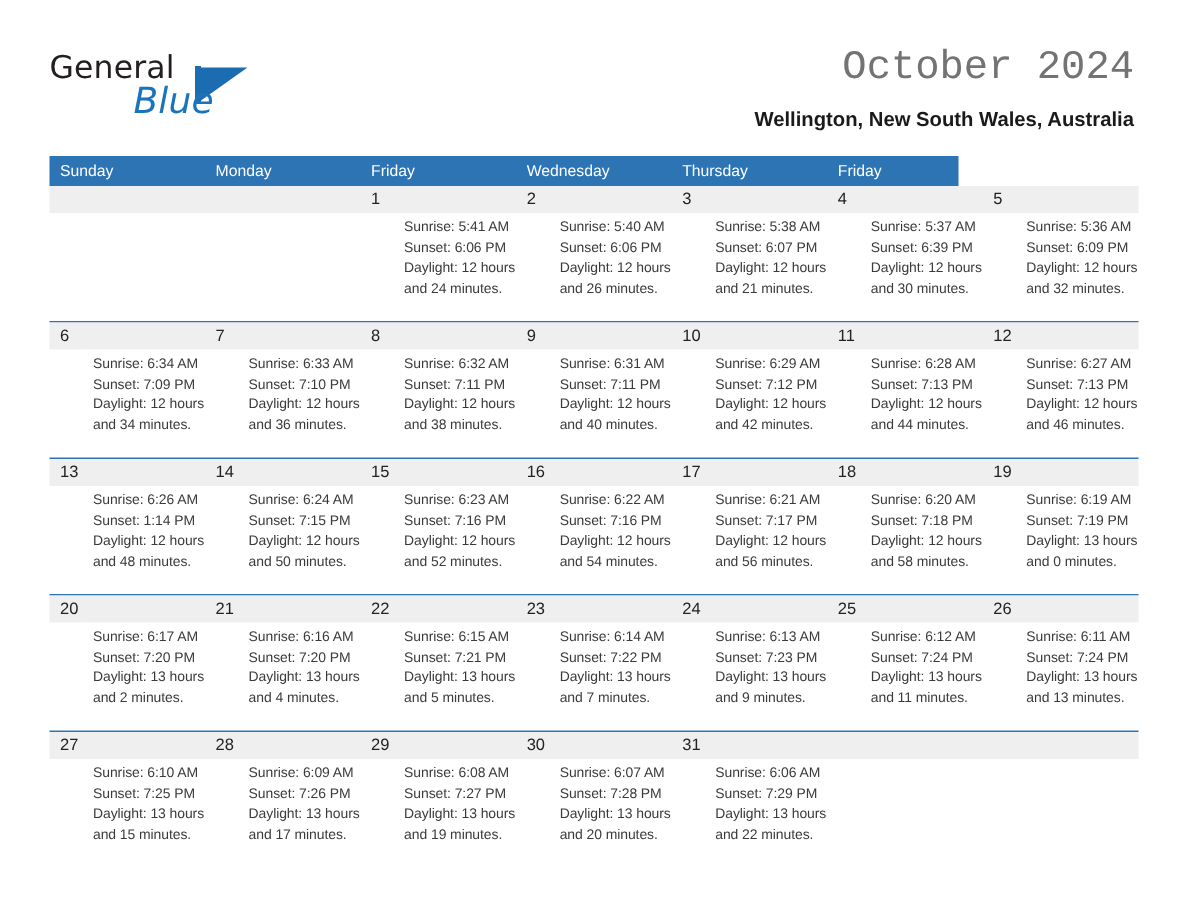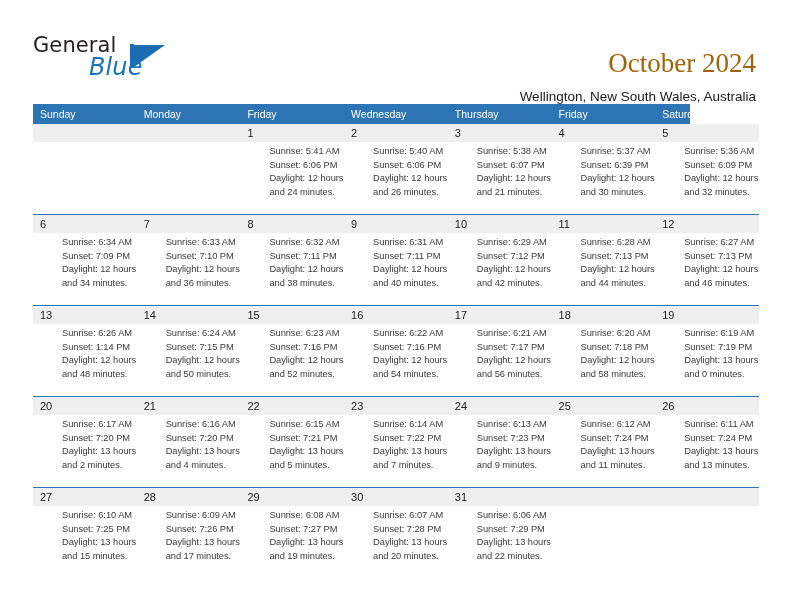--- a/index.html
+++ b/index.html
@@ -80,47 +80,46 @@
 
   .title-block {
     position: absolute;
     right: 36px;
     top: 30px;
     text-align: right;
   }
   .cal-title {
     font-size: 27px;
     font-weight: 400;
-    color: #a16207;
+    color: #737373;
     line-height: 32px;
     white-space: nowrap;
-    font-family: Liberation Serif, serif;
-    margin-top: 17px;
+    font-family: Liberation Mono, monospace;
   }
   .cal-subtitle {
     margin-top: 10px;
     font-size: 13.5px;
-    font-weight: 400;
+    font-weight: 700;
     color: #1a1a1a;
     line-height: 16px;
     white-space: nowrap;
     font-family: "Liberation Sans", sans-serif;
   }
 
   
   .calendar {
     position: absolute;
     left: 33px;
     top: 104px;
     width: 726px;
   }
 
   .weekday-row {
     display: flex;
-    width: 657px;
+    width: 606px;
     height: 20px;
     background: #2d74b5;
   }
   .weekday {
     flex: 0 0 103.71px;
     width: 103.71px;
     height: 20px;
     line-height: 20px;
     padding-left: 7px;
     font-size: 10.5px;

